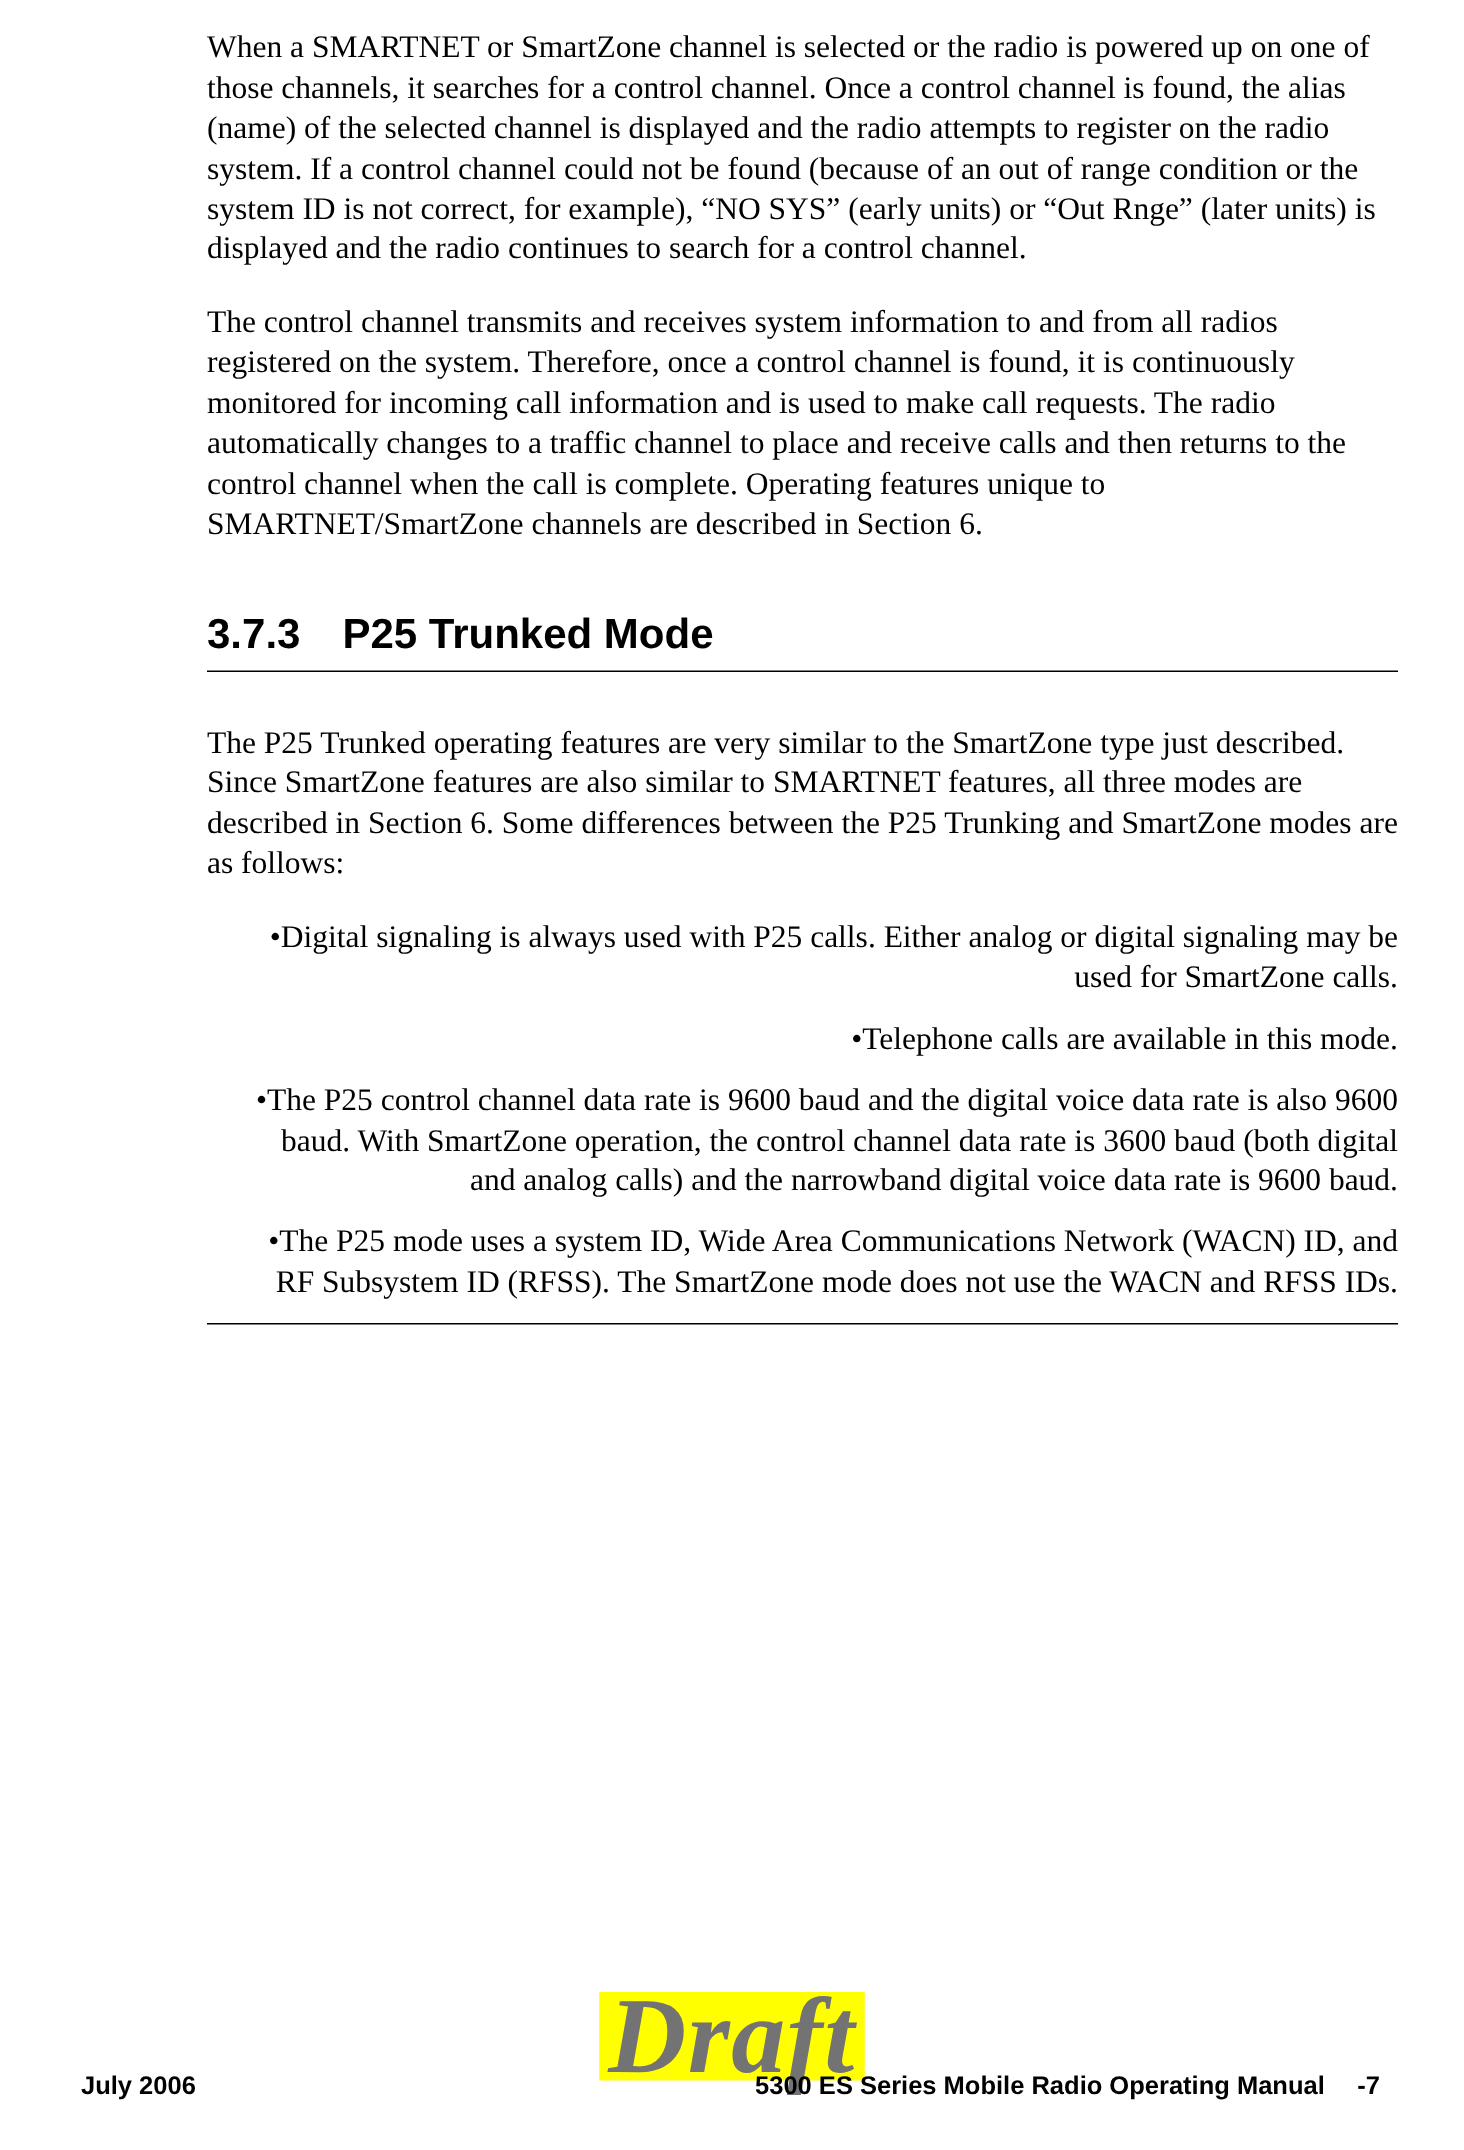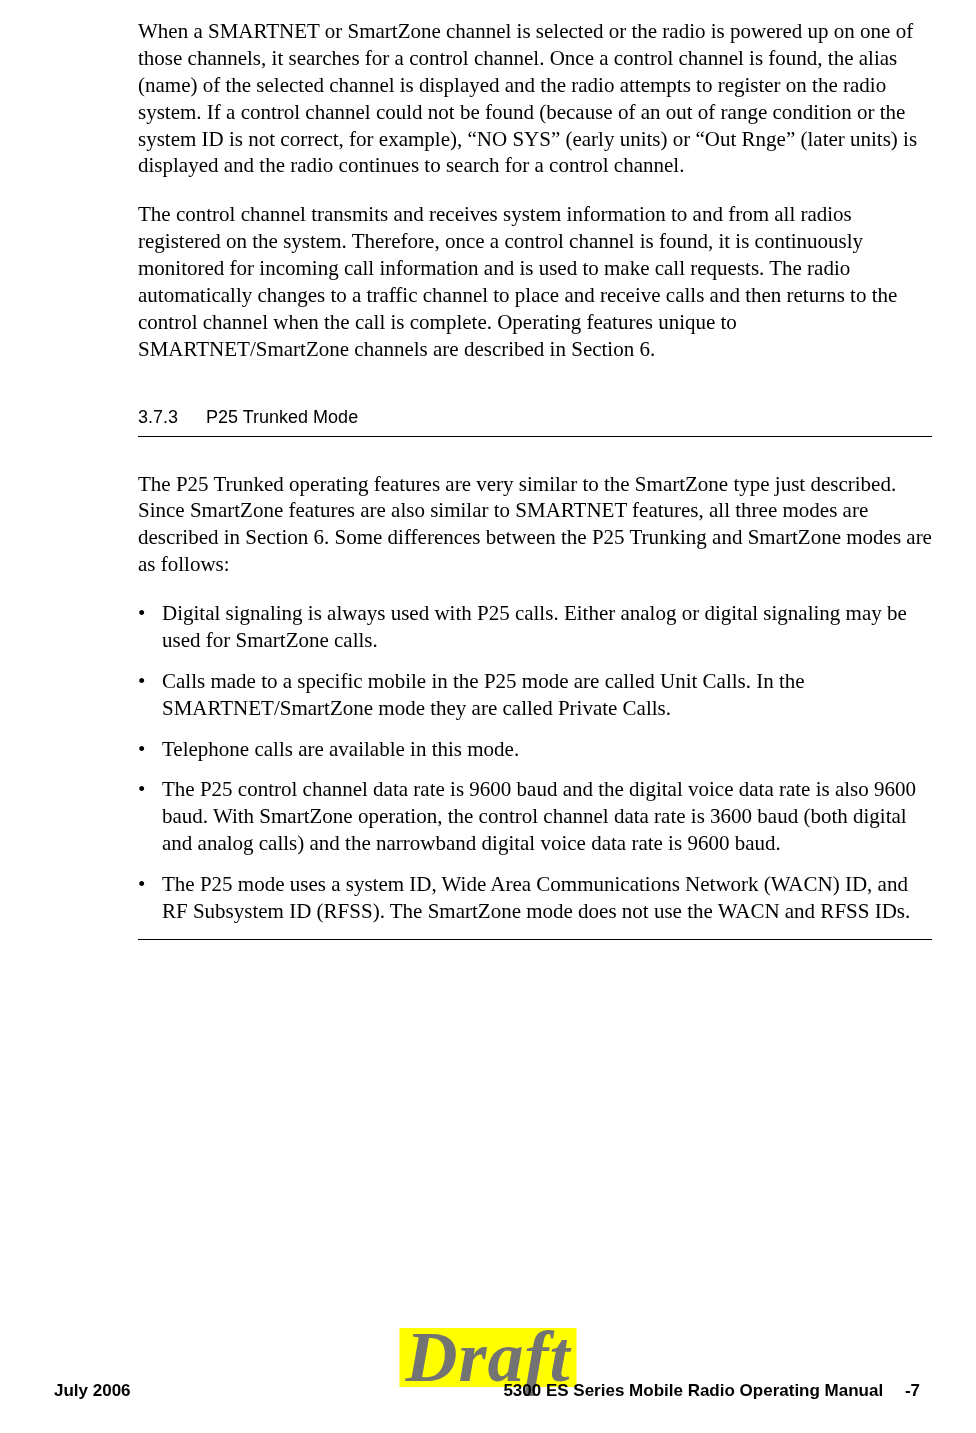--- a/index.html
+++ b/index.html
@@ -1,23 +1,23 @@
 <!DOCTYPE html>
 <html><head>
 <meta charset="utf-8">
 <style>
 * { margin: 0; padding: 0; box-sizing: border-box; }
 html, body { width: 976px; height: 1433px; background: #fff; font-family: "Times New Roman", Times, serif; color: #000; }
 .page { position: relative; width: 976px; height: 1433px; padding: 18px 44px 0 138px; }
 .body-text { font-size: 21px; line-height: 1.28; margin-bottom: 22px; }
-.section-heading { font-family: Arial, Helvetica, sans-serif; font-weight: normal; font-size: 18px; margin-top: 44px; margin-bottom: 0; padding-bottom: 6px; }
+.section-heading { font-family: Arial, Helvetica, sans-serif; font-weight: bold; font-size: 28px; margin-top: 44px; margin-bottom: 0; padding-bottom: 6px; }
 .section-heading .num { display: inline-block; margin-right: 28px; }
 .section-rule { border: none; border-top: 1.5px solid #000; margin-bottom: 34px; margin-top: 2px; }
 ul.bullets { list-style: none; padding-left: 0; }
-ul.bullets li { font-size: 21px; line-height: 1.28; margin-bottom: 14px; padding-left: 24px; text-indent: -24px; }
+ul.bullets li { font-size: 21px; line-height: 1.28; margin-bottom: 14px; padding-left: 24px; text-indent: -24px; text-align: right; }
 ul.bullets li::before { content: "•"; display: inline-block; width: 24px; text-indent: 0; }
 .footer { position: absolute; left: 0; right: 0; bottom: 32px; width: 100%; padding: 0 70px 0 54px; }
 .footer-left { position: absolute; left: 54px; bottom: 0; font-family: Arial, Helvetica, sans-serif; font-weight: bold; font-size: 17px; }
 .footer-right { position: absolute; right: 56px; bottom: 0; font-family: Arial, Helvetica, sans-serif; font-weight: bold; font-size: 17px; }
 .watermark { position: absolute; left: 50%; bottom: 14px; transform: translateX(-50%); font-family: "Times New Roman", Times, serif; font-style: italic; font-weight: bold; font-size: 72px; letter-spacing: 1px; background: #ffff00; color: #737373; padding: 0 6px 0 6px; line-height: 0.82; z-index: 0; }
 .footer-left, .footer-right { z-index: 2; }
 </style>
 </head>
 <body>
 
@@ -29,21 +29,20 @@
 
   <h2 class="section-heading">
     <span class="num">3.7.3</span><span>P25 Trunked Mode</span>
   </h2>
   <hr class="section-rule">
 
   <p class="body-text">The P25 Trunked operating features are very similar to the SmartZone type just described. Since SmartZone features are also similar to SMARTNET features, all three modes are described in Section 6. Some differences between the P25 Trunking and SmartZone modes are as follows:</p>
 
   <ul class="bullets">
     <li>Digital signaling is always used with P25 calls. Either analog or digital signaling may be used for SmartZone calls.</li>
-    <li>Calls made to a specific mobile in the P25 mode are called Unit Calls. In the SMARTNET/SmartZone mode they are called Private Calls.</li>
     <li>Telephone calls are available in this mode.</li>
     <li>The P25 control channel data rate is 9600 baud and the digital voice data rate is also 9600 baud. With SmartZone operation, the control channel data rate is 3600 baud (both digital and analog calls) and the narrowband digital voice data rate is 9600 baud.</li>
     <li>The P25 mode uses a system ID, Wide Area Communications Network (WACN) ID, and RF Subsystem ID (RFSS). The SmartZone mode does not use the WACN and RFSS IDs.</li>
   </ul>
 
   <hr class="section-rule">
 
 
   <div class="footer">
     <div class="watermark">Draft</div>

